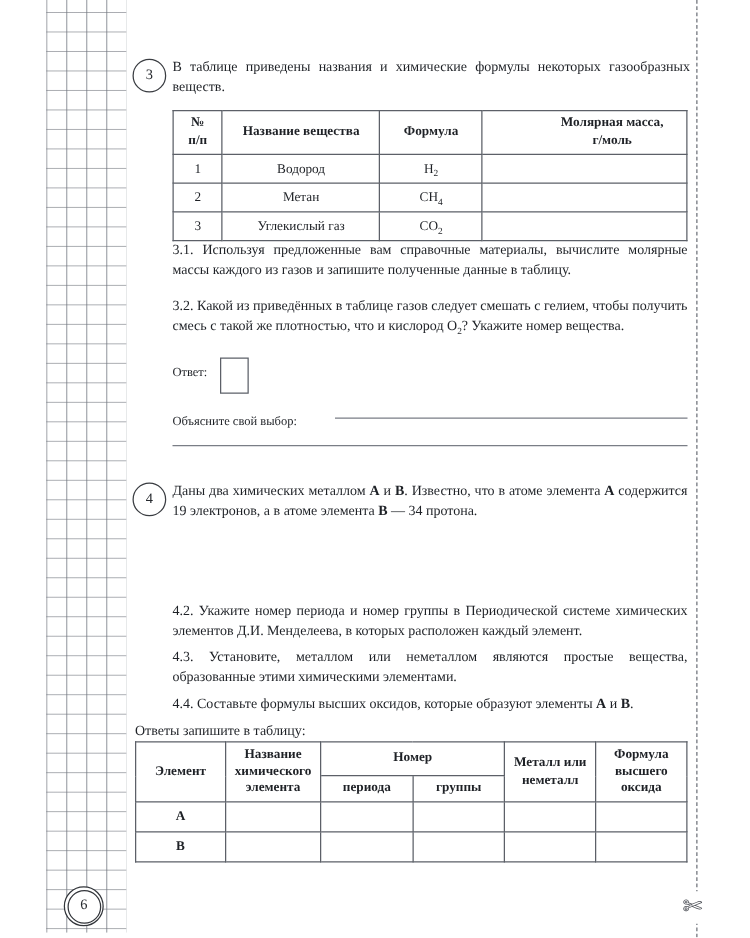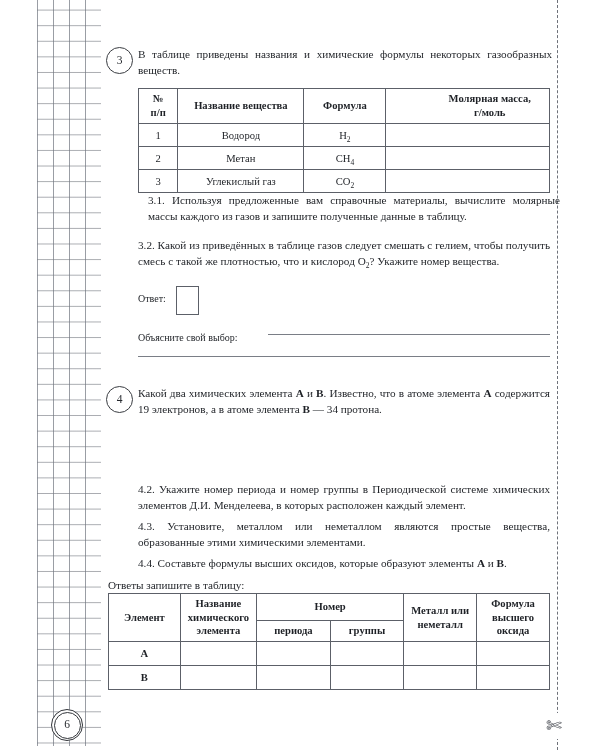--- a/index.html
+++ b/index.html
@@ -229,34 +229,34 @@
       </tr>
       <tr>
         <td>3</td>
         <td>Углекислый газ</td>
         <td><span>CO</span><span class="sub">2</span></td>
         <td></td>
       </tr>
     </tbody>
       </table>
 
-    <div class="q-text" style="left:148px; top:193px; width:412px;">3.1. Используя предложенные вам справочные материалы, вычислите молярные массы каждого из газов и запишите полученные данные в таблицу.</div>
+    <div class="q-text" style="left:138px; top:193px; width:412px;">3.1. Используя предложенные вам справочные материалы, вычислите молярные массы каждого из газов и запишите полученные данные в таблицу.</div>
 
     <div class="q-text" style="left:138px; top:238px; width:412px;"><span>3.2. Какой из приведённых в таблице газов следует смешать с гелием, чтобы получить смесь с такой же плотностью, что и кислород O</span><span class="sub">2</span><span>? Укажите номер вещества.</span></div>
 
     <div class="answer-label" style="left:138px; top:293px;">Ответ:</div>
     <div class="answer-box" style="left:176px; top:286px;"></div>
 
     <div class="answer-label" style="left:138px; top:332px;">Объясните свой выбор:</div>
     <div class="rule" style="left:268px; top:334px; width:282px;"></div>
     <div class="rule" style="left:138px; top:356px; width:412px;"></div>
 
     <div class="q-num" style="left:106px; top:386px;">4</div>
 
-    <div class="q-text" style="left:138px; top:386px; width:412px;"><span>Какой два химических элемента </span><b>А</b><span> и </span><b>В</b><span>. Известно, что в атоме элемента </span><b>А</b><span> содержится 19 электронов, а в атоме элемента </span><b>В</b><span> — 34 протона.</span></div>
+    <div class="q-text" style="left:138px; top:386px; width:412px;"><span>Даны два химических металлом </span><b>А</b><span> и </span><b>В</b><span>. Известно, что в атоме элемента </span><b>А</b><span> содержится 19 электронов, а в атоме элемента </span><b>В</b><span> — 34 протона.</span></div>
 
 
     <div class="q-text" style="left:138px; top:482px; width:412px;">4.2. Укажите номер периода и номер группы в Периодической системе химических элементов Д.И. Менделеева, в которых расположен каждый элемент.</div>
 
     <div class="q-text" style="left:138px; top:519px; width:412px;">4.3. Установите, металлом или неметаллом являются простые вещества, образованные этими химическими элементами.</div>
 
     <div class="q-text" style="left:138px; top:556px; width:412px;"><span>4.4. Составьте формулы высших оксидов, которые образуют элементы </span><b>А</b><span> и </span><b>В</b><span>.</span></div>
 
     <div class="q-text" style="left:108px; top:578px; width:412px;">Ответы запишите в таблицу:</div>
 

